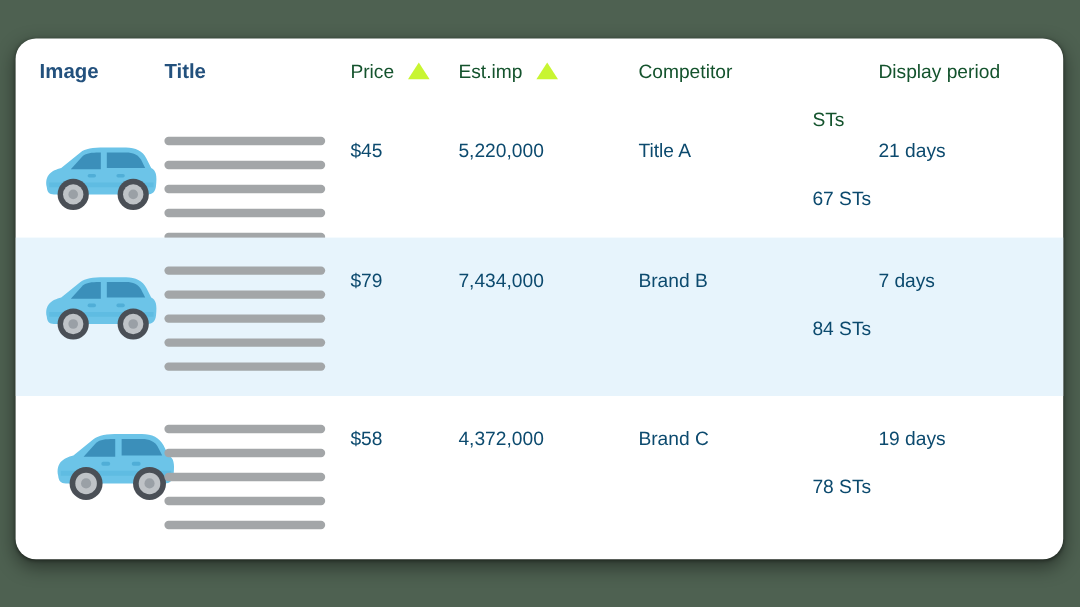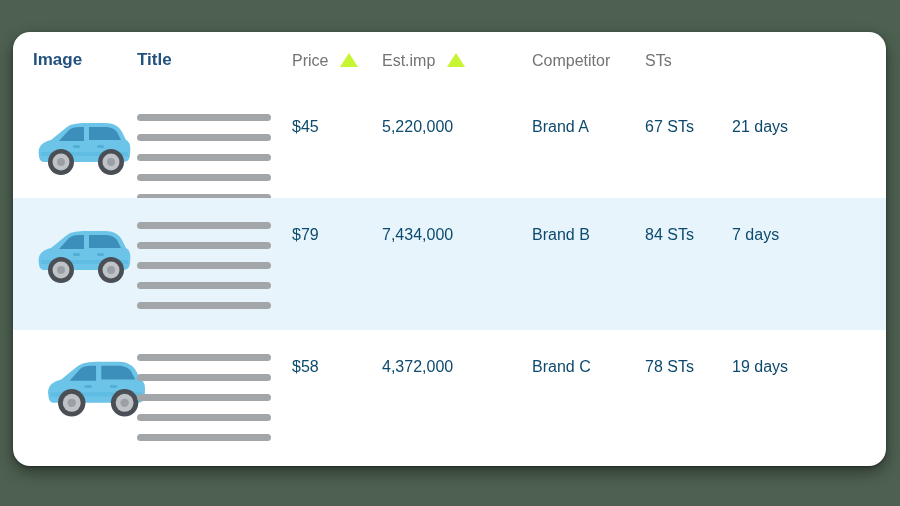--- a/index.html
+++ b/index.html
@@ -42,21 +42,21 @@
   .cell {
     position: absolute;
     white-space: nowrap;
   }
   .h-dark {
     color: #23517d;
     font-weight: bold;
     font-size: 17px;
   }
   .h-gray {
-    color: #737373;
+    color: #14532d;
     font-weight: normal;
     font-size: 16px;
   }
 
   .tri {
     display: inline-block;
     width: 0;
     height: 0;
     border-left: 9px solid transparent;
     border-right: 9px solid transparent;
@@ -81,21 +81,21 @@
     white-space: nowrap;
     top: 28px;
   }
 
   
   .col-image   { left: 20px; }
   .col-title   { left: 124px; }
   .col-price   { left: 279px; }
   .col-imp     { left: 369px; }
   .col-comp    { left: 491px; margin-left: 28px; }
-  .col-sts     { left: 632px; }
+  .col-sts     { left: 664px; margin-top: 40px; }
   .col-disp    { left: 719px; }
 
   
   .bars {
     position: absolute;
     left: 124px;
     top: 20px;
     width: 140px;
   }
   .bar {
@@ -144,20 +144,23 @@
       </div>
 
       <div class="cell h-gray col-comp" style="top:20px;">
         <span>Competitor</span>
       </div>
 
       <div class="cell h-gray col-sts" style="top:20px;">
         <span>STs</span>
       </div>
 
+      <div class="cell h-gray col-disp" style="top:20px;">
+        <span>Display period</span>
+      </div>
     </div>
 
     <div class="row" style="top:58px;">
 
       <div class="car-wrap" style="top:22px;">
         <svg width="104" height="70" viewBox="0 0 104 70" xmlns="http://www.w3.org/2000/svg">
           <path d="M8 44 C6 34 12 30 20 28 L36 15 C40 12 46 11 56 11 L74 11 C82 11 88 14 91 20 L95 28 C99 30 100 34 99 43 C98.5 48 96 50 92 50 L14 50 C10 50 8.4 48 8 44 Z" fill="#6cc4e8"></path>
           <path d="M10 40 L97 40 L97 44 L10 44 Z" fill="#55b6dd" opacity="0.55"></path>
           <path d="M38 18 C41 15.5 45 15 52 15 L53 15 L53 29 L28 29 Z" fill="#3b8fba"></path>
           <path d="M58 15 L74 15 C80 15 84 17 86.5 21 L90 28 L58 28 Z" fill="#3b8fba"></path>
@@ -176,21 +179,21 @@
       <div class="bars" style="top:24px;">
         <div class="bar" style="width:134px;"></div>
         <div class="bar" style="width:134px;"></div>
         <div class="bar" style="width:134px;"></div>
         <div class="bar" style="width:134px;"></div>
         <div class="bar" style="width:134px;"></div>
       </div>
 
       <div class="rowcell col-price">$45</div>
       <div class="rowcell col-imp">5,220,000</div>
-      <div class="rowcell col-comp">Brand A</div>
+      <div class="rowcell col-comp">Title A</div>
       <div class="rowcell col-sts">67 STs</div>
       <div class="rowcell col-disp">21 days</div>
     </div>
 
     <div class="row alt" style="top:166px;padding-left:27px;">
 
       <div class="car-wrap" style="top:22px;">
         <svg width="104" height="70" viewBox="0 0 104 70" xmlns="http://www.w3.org/2000/svg">
           <path d="M8 44 C6 34 12 30 20 28 L36 15 C40 12 46 11 56 11 L74 11 C82 11 88 14 91 20 L95 28 C99 30 100 34 99 43 C98.5 48 96 50 92 50 L14 50 C10 50 8.4 48 8 44 Z" fill="#6cc4e8"></path>
           <path d="M10 40 L97 40 L97 44 L10 44 Z" fill="#55b6dd" opacity="0.55"></path>

